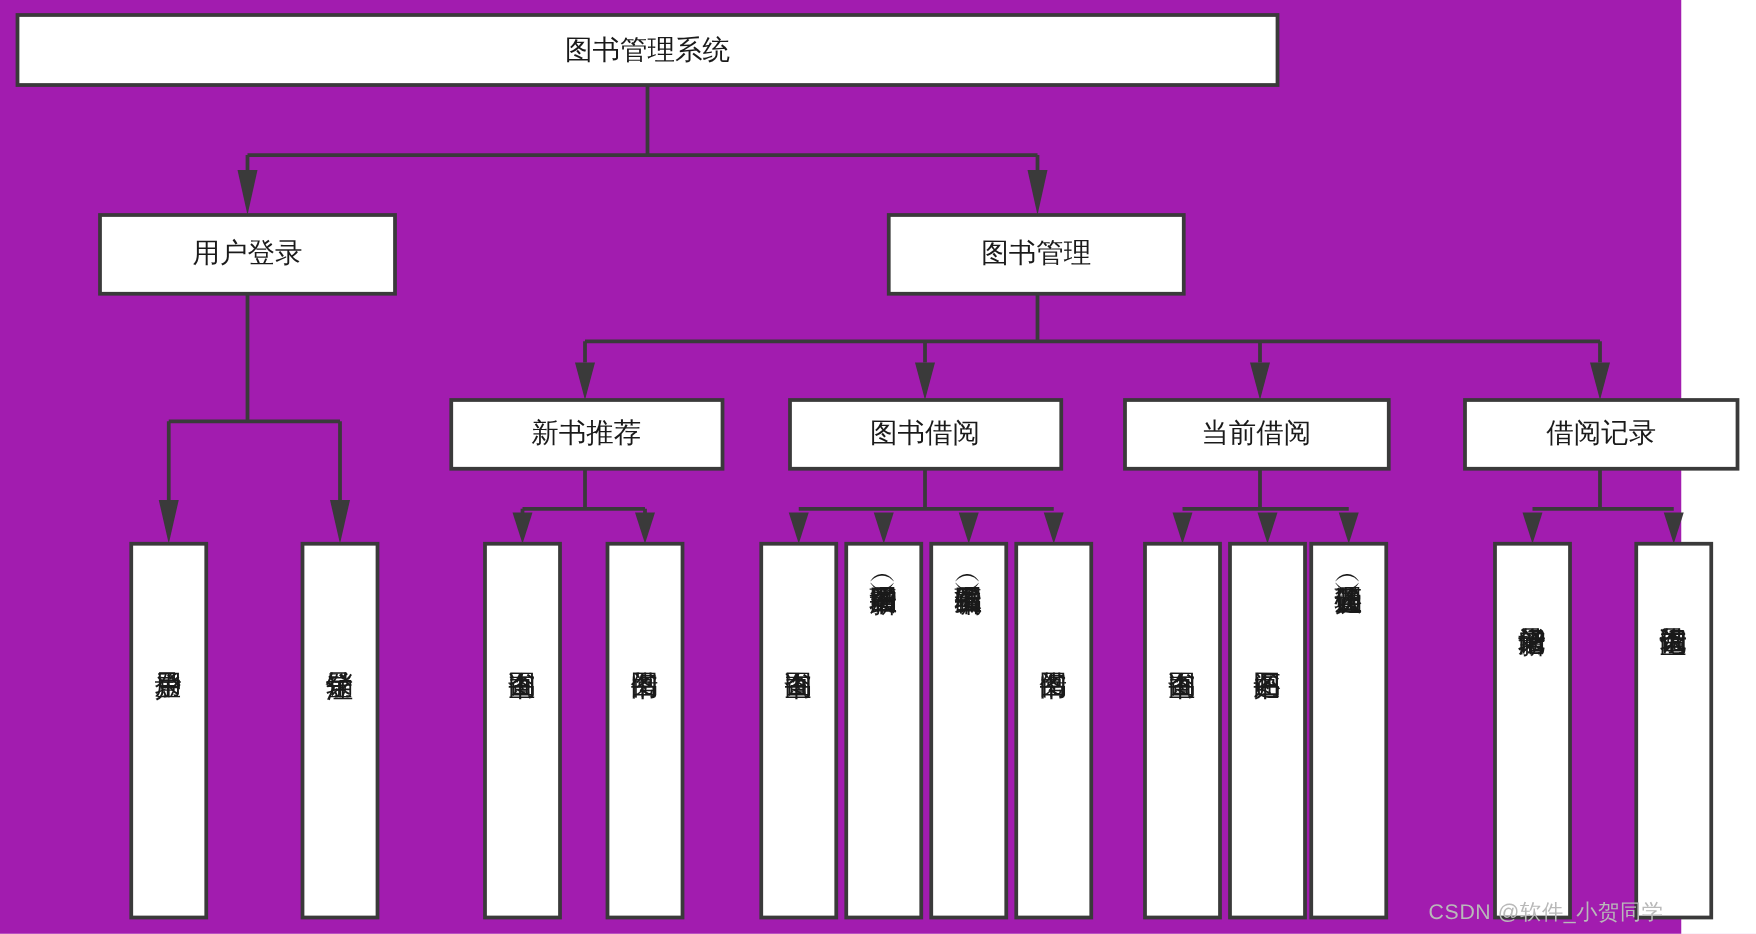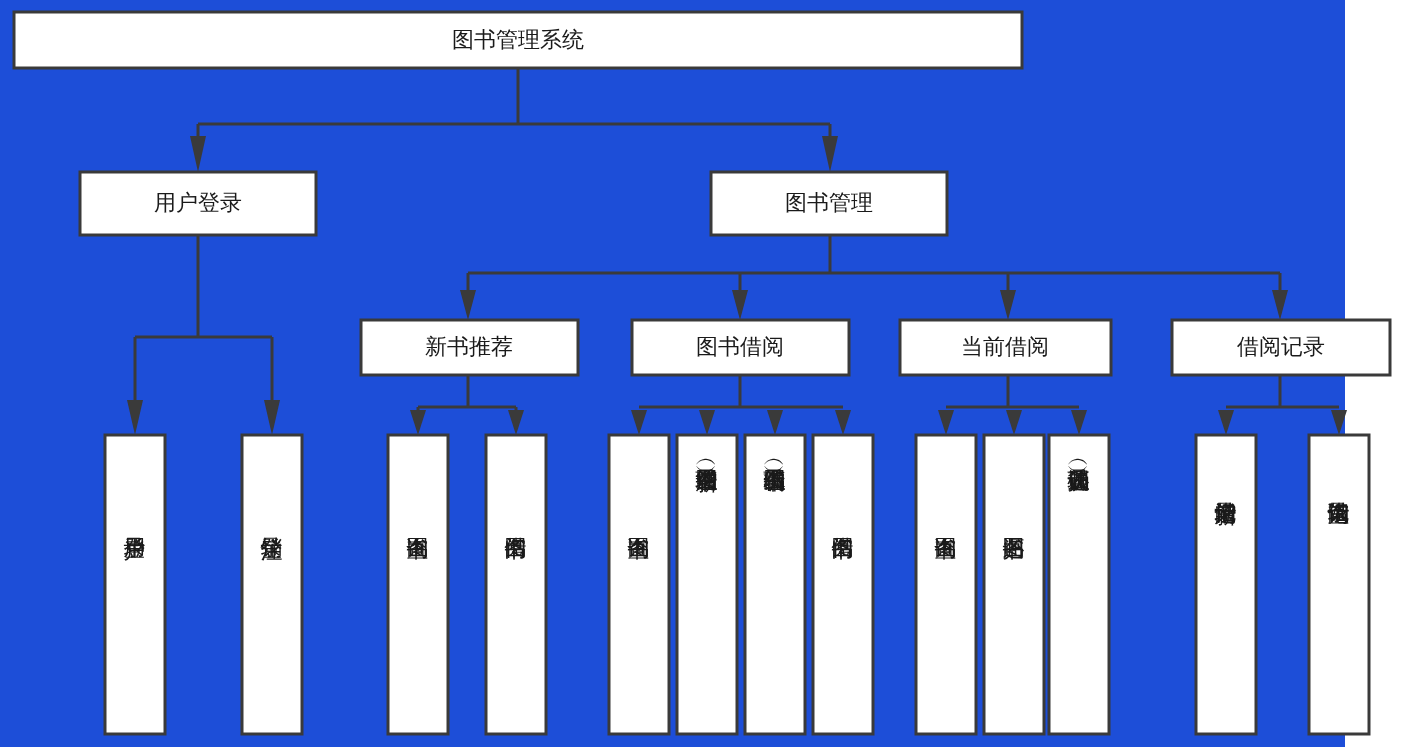--- a/index.html
+++ b/index.html
@@ -10,21 +10,21 @@
   body {
     width: 1405px;
     height: 747px;
     font-family: "Liberation Sans", "DejaVu Sans", sans-serif;
     overflow: hidden;
   }
   #diagram-root {
     position: relative;
     width: 1345px;
     height: 747px;
-    background: #1d4ed8;
+    background: #a21caf;
   }
   svg.diagram-canvas {
     position: absolute;
     top: 0;
     left: 0;
     width: 1405px;
     height: 747px;
   }
   .node-box {
     fill: #ffffff;
@@ -234,14 +234,15 @@
       <text class="node-label-v" x="1226" y="485" writing-mode="tb" glyph-orientation-vertical="0">新增借阅记录</text>
     </g>
 
     <g>
       <rect class="node-box" x="1309" y="435" width="60" height="299"></rect>
       <text class="node-label-v" x="1339" y="485" writing-mode="tb" glyph-orientation-vertical="0">查询借阅记录</text>
     </g>
 
   </svg>
 
+  <div class="watermark-text">CSDN @软件_小贺同学</div>
 
 </div>
 
 </body></html>

